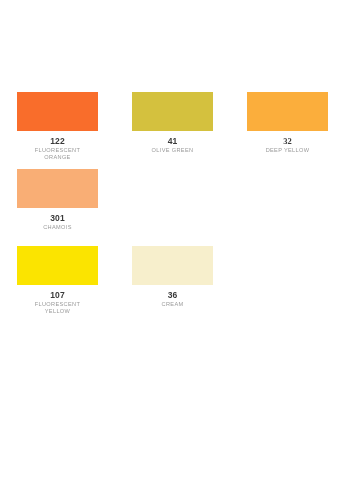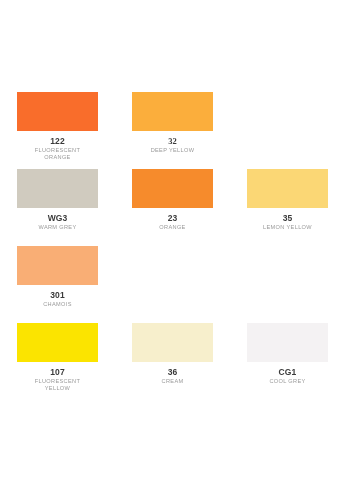--- a/index.html
+++ b/index.html
@@ -73,64 +73,47 @@
 <div id="sheet" style="background: rgb(255, 255, 255);">
   <div id="grid">
 
     <div class="swatch-row">
       <div class="swatch-cell">
         <span class="swatch-chip" style="background-color: rgb(249, 109, 43);"></span>
         <span class="swatch-code" style="color: rgb(58, 58, 58);">122</span>
         <span class="swatch-name" style="color: rgb(154, 154, 154);">FLUORESCENT ORANGE</span>
       </div>
       <div class="swatch-cell">
+        <span class="swatch-chip" style="background-color: rgb(212, 193, 62);"></span>
+        <span class="swatch-code" style="color: rgb(58, 58, 58);">41</span>
+        <span class="swatch-name" style="color: rgb(154, 154, 154);">OLIVE GREEN</span>
+      </div>
+      <div class="swatch-cell">
         <span class="swatch-chip" style="background-color: rgb(251, 174, 60);"></span>
         <span class="swatch-code" style="color: rgb(58, 58, 58); font-family: Liberation Serif, serif;">32</span>
         <span class="swatch-name" style="color: rgb(154, 154, 154);">DEEP YELLOW</span>
       </div>
     </div>
 
-    <div class="swatch-row">
-      <div class="swatch-cell">
-        <span class="swatch-chip" style="background-color: rgb(208, 203, 191);"></span>
-        <span class="swatch-code" style="color: rgb(58, 58, 58);">WG3</span>
-        <span class="swatch-name" style="color: rgb(154, 154, 154);">WARM GREY</span>
-      </div>
-      <div class="swatch-cell">
-        <span class="swatch-chip" style="background-color: rgb(246, 139, 44);"></span>
-        <span class="swatch-code" style="color: rgb(58, 58, 58);">23</span>
-        <span class="swatch-name" style="color: rgb(154, 154, 154);">ORANGE</span>
-      </div>
-      <div class="swatch-cell">
-        <span class="swatch-chip" style="background-color: rgb(251, 215, 117);"></span>
-        <span class="swatch-code" style="color: rgb(58, 58, 58);">35</span>
-        <span class="swatch-name" style="color: rgb(154, 154, 154);">LEMON YELLOW</span>
-      </div>
-    </div>
 
     <div class="swatch-row">
       <div class="swatch-cell">
         <span class="swatch-chip" style="background-color: rgb(249, 174, 117);"></span>
         <span class="swatch-code" style="color: rgb(58, 58, 58); text-align: center;">301</span>
         <span class="swatch-name" style="color: rgb(154, 154, 154);">CHAMOIS</span>
       </div>
     </div>
 
     <div class="swatch-row">
       <div class="swatch-cell">
         <span class="swatch-chip" style="background-color: rgb(251, 228, 0);"></span>
         <span class="swatch-code" style="color: rgb(58, 58, 58);">107</span>
         <span class="swatch-name" style="color: rgb(154, 154, 154);">FLUORESCENT YELLOW</span>
       </div>
       <div class="swatch-cell">
         <span class="swatch-chip" style="background-color: rgb(247, 239, 204);"></span>
         <span class="swatch-code" style="color: rgb(58, 58, 58); text-align: center;">36</span>
         <span class="swatch-name" style="color: rgb(154, 154, 154);">CREAM</span>
       </div>
-      <div class="swatch-cell">
-        <span class="swatch-chip" style="background-color: rgb(244, 242, 243);"></span>
-        <span class="swatch-code" style="color: rgb(58, 58, 58);">CG1</span>
-        <span class="swatch-name" style="color: rgb(154, 154, 154);">COOL GREY</span>
-      </div>
     </div>
 
   </div>
 </div>
 
 </body></html>

